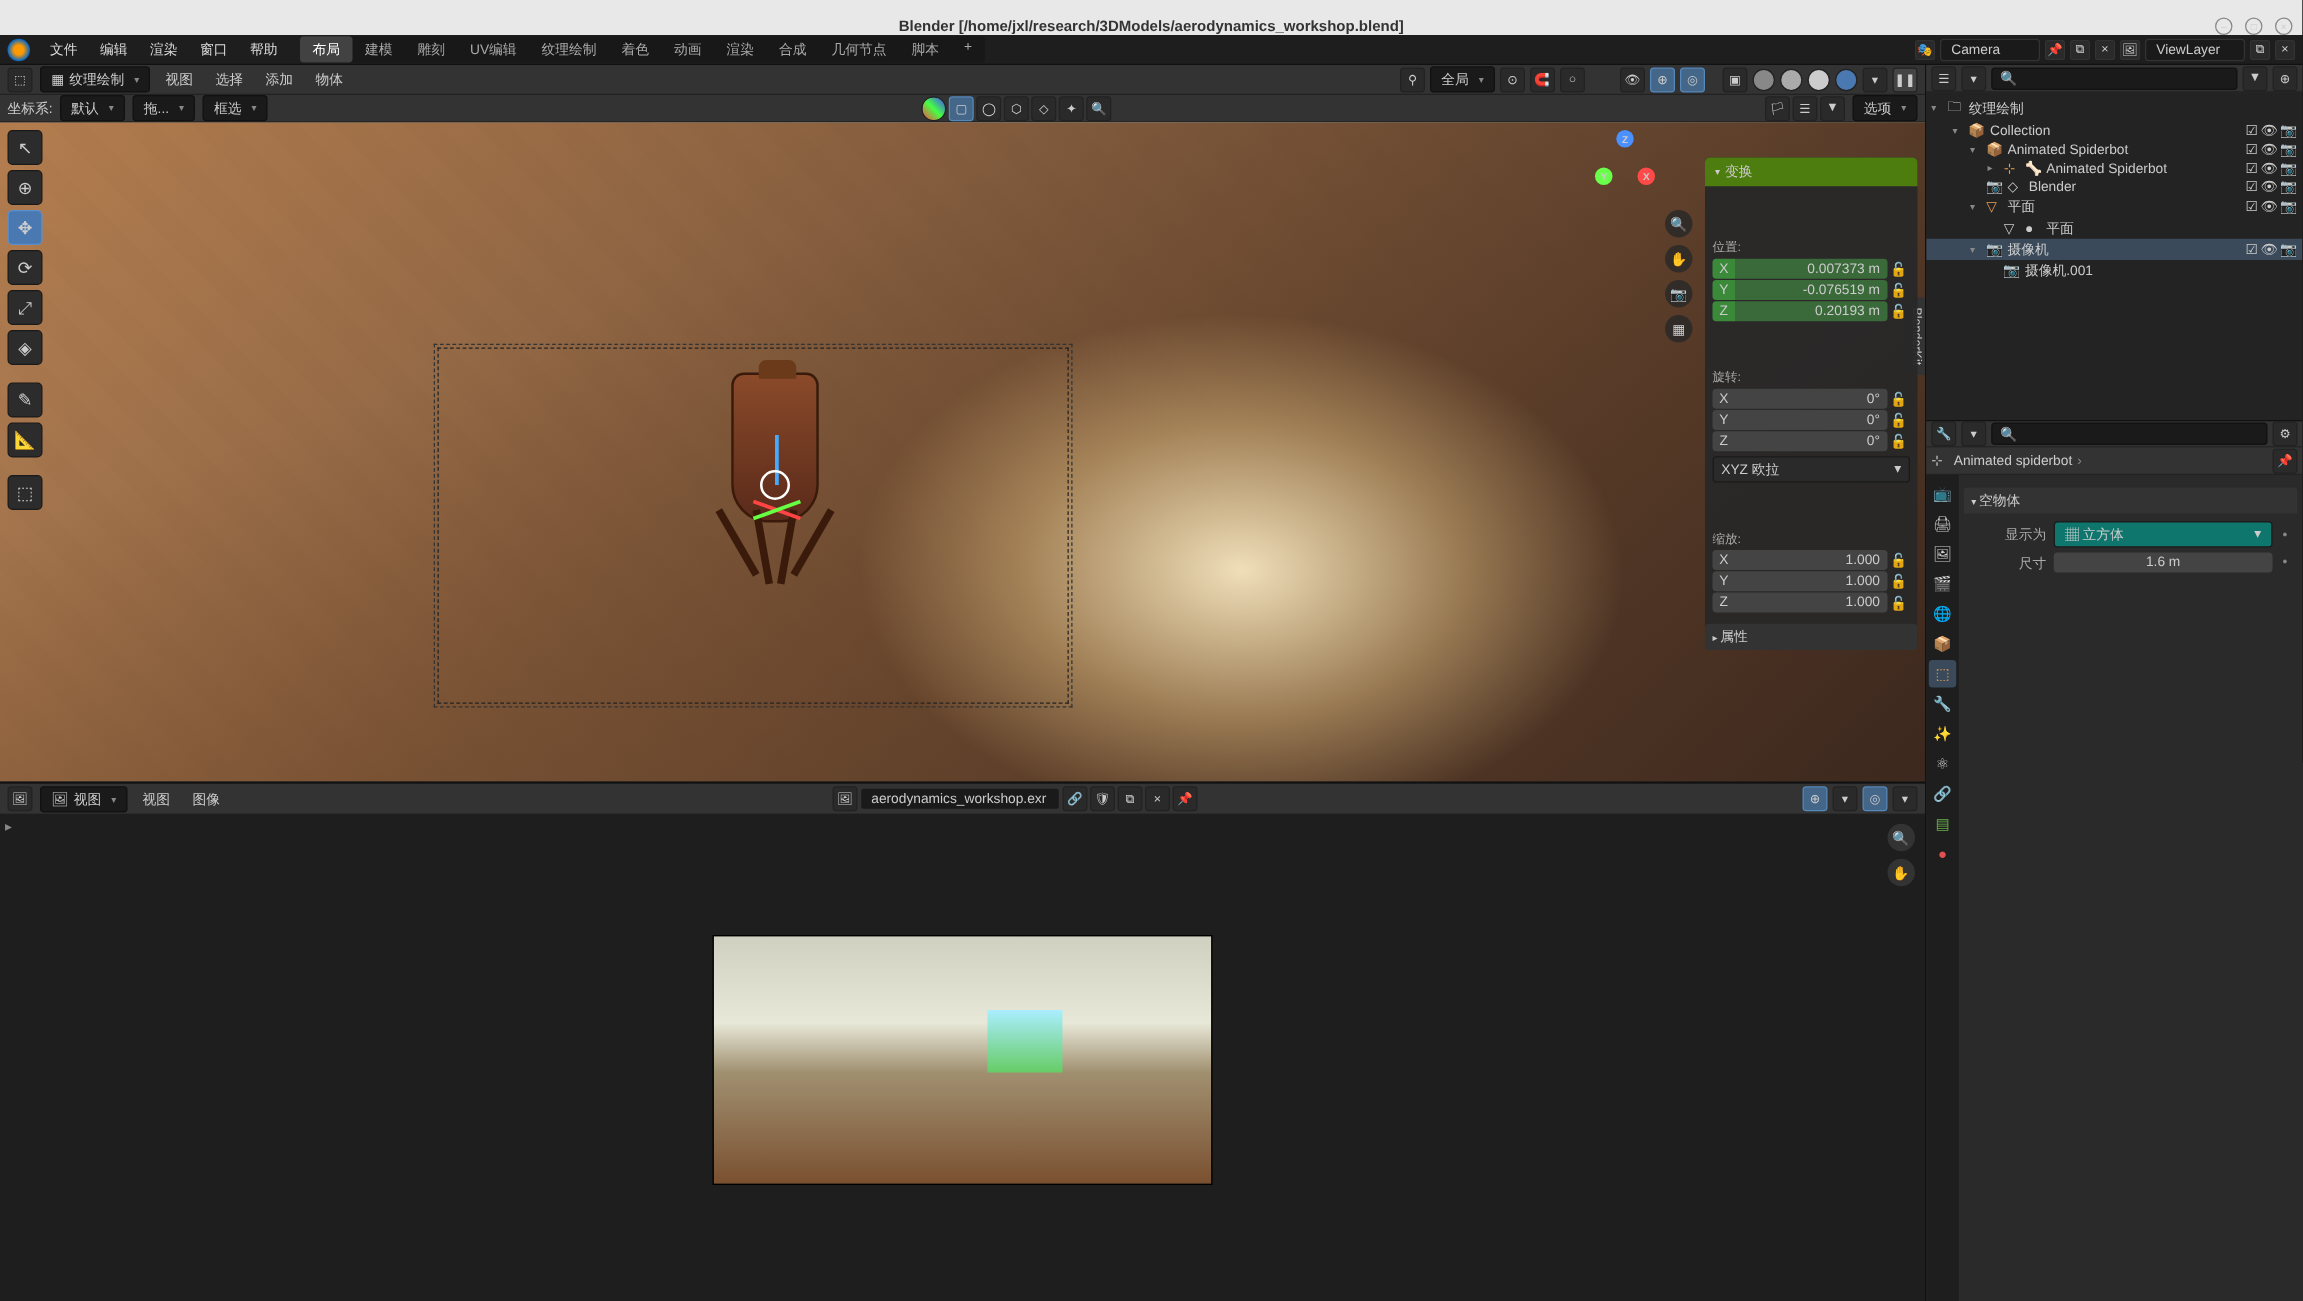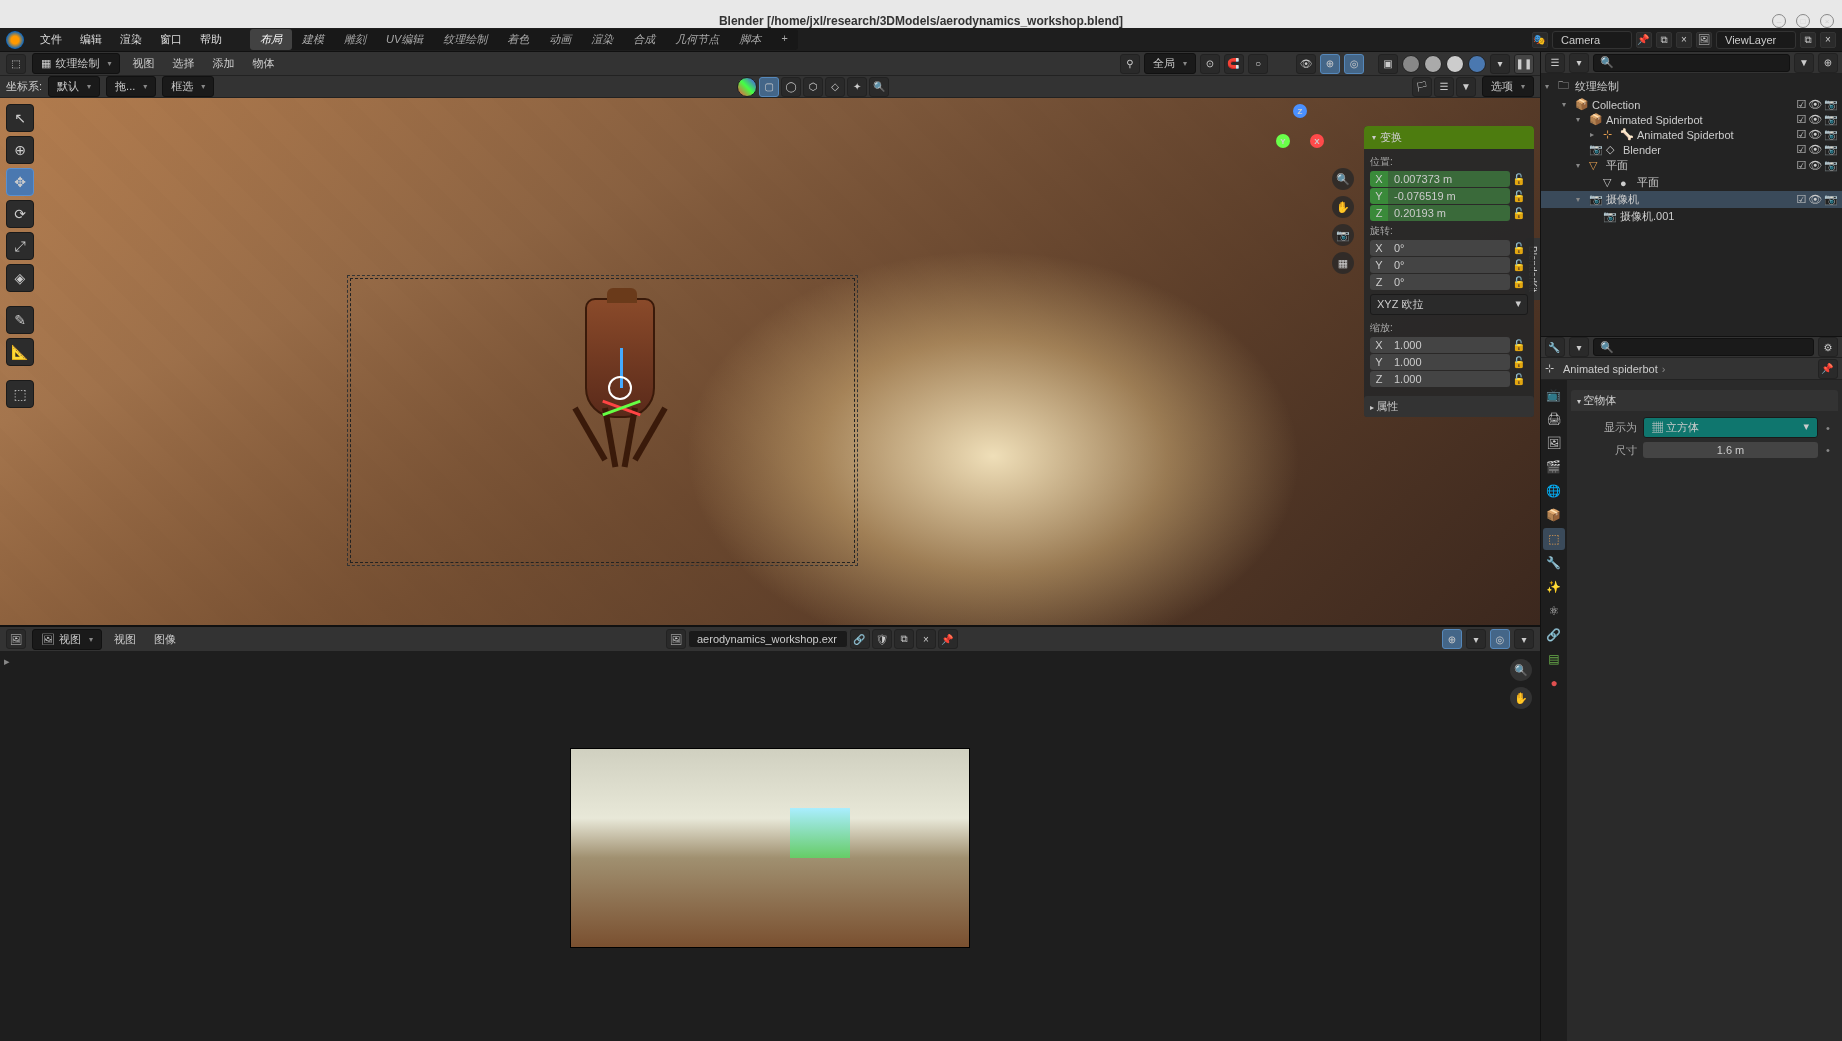--- a/index.html
+++ b/index.html
@@ -8,21 +8,21 @@
 
 .titlebar { height:28px; background:#e8e8e8; display:flex; align-items:flex-end; justify-content:center; position:relative; }
 .titlebar-title { color:#333; font-weight:bold; font-size:12px; }
 .titlebar-ctrls { position:absolute; right:8px; display:flex; gap:10px; color:#555; }
 .titlebar-ctrls span { width:14px; height:14px; border:1px solid #888; border-radius:50%; display:flex; align-items:center; justify-content:center; font-size:8px; cursor:pointer; }
 
 
 .menubar { height:24px; background:#1e1e1e; display:flex; align-items:center; padding:0 6px; gap:2px; border-bottom:1px solid #111; }
 .logo { width:18px; height:18px; background:radial-gradient(circle,#f90 30%,#06c 70%); border-radius:50%; margin-right:6px; }
 .menu-item { padding:3px 8px; color:#ddd; cursor:pointer; border-radius:3px; }
-.tab-strip { display:flex; margin-left:18px; background:#181818; border-radius:3px;font-style:italic; }
+.tab-strip { display:flex; margin-left:8px; background:#181818; border-radius:3px; }
 .tab { padding:3px 10px; cursor:pointer; color:#aaa; }
 .tab.active { background:#424242; color:#fff; border-radius:3px; }
 .tab.add { color:#aaa; }
 .scene-slot { margin-left:auto; display:flex; align-items:center; gap:4px; }
 .slot-field { background:#1a1a1a; border:1px solid #333; padding:2px 8px; border-radius:3px; min-width:80px; }
 .slot-icon { width:16px; height:16px; background:#2a2a2a; border:1px solid #333; border-radius:2px; display:flex; align-items:center; justify-content:center; font-size:10px; }
 
 
 .header-row { height:24px; background:#333; display:flex; align-items:center; padding:0 6px; gap:6px; border-bottom:1px solid #222; }
 .dropdown { background:#1a1a1a; border:1px solid #111; padding:2px 8px; border-radius:3px; display:flex; align-items:center; gap:4px; cursor:pointer; }
@@ -59,26 +59,26 @@
 .gz { background:#4a90ff; top:0; left:23px; } .gx { background:#ff4a4a; top:30px; left:40px; } .gy { background:#6aff4a; top:30px; left:6px; }
 .vp-side-icons { position:absolute; right:186px; top:70px; display:flex; flex-direction:column; gap:6px; }
 .vp-side-icons .si { width:22px; height:22px; background:rgba(40,40,40,.8); border-radius:50%; display:flex; align-items:center; justify-content:center; cursor:pointer; }
 .vp-right-tab { position:absolute; right:0; top:140px; writing-mode:vertical-rl; background:#333; padding:8px 2px; font-size:10px; border-radius:3px 0 0 3px; }
 
 
 .npanel { position:absolute; right:6px; top:28px; width:170px; background:rgba(40,40,40,.95); border-radius:4px; }
 .np-head { padding:4px 8px; background:#4d7c0f; border-radius:4px 4px 0 0; display:flex; align-items:center; gap:4px; }
 .np-head::before { content:"▾"; font-size:8px; }
 .np-body { padding:4px 6px; }
-.np-label { padding:2px 0; font-size:10px; color:#aaa; }
+.np-label { padding:2px 0; font-size:10px; color:#aaa;margin-top:36px; }
 .np-row { display:flex; align-items:center; margin-bottom:1px; }
 .np-axis { width:18px; text-align:center; background:#283828; border-radius:3px 0 0 3px; padding:2px 0; }
 .np-axis.x { background:#3a8a3a; } .np-axis.y { background:#3a8a3a; } .np-axis.z { background:#3a8a3a; }
 .np-axis.gray { background:#444; }
-.np-val { flex:1; background:#3a6a3a; padding:2px 6px; border-radius:0 3px 3px 0; }
+.np-val { flex:1; background:#3a6a3a; text-align:right; padding:2px 6px; border-radius:0 3px 3px 0; }
 .np-val.gray { background:#444; }
 .np-lock { width:18px; text-align:center; color:#888; cursor:pointer; }
 .np-drop { background:#2a2a2a; border:1px solid #1a1a1a; padding:2px 6px; border-radius:3px; margin:4px 0; display:flex; justify-content:space-between; }
 .np-sec { padding:3px 6px; background:#333; margin-top:4px; border-radius:3px; }
 .np-sec::before { content:"▸ "; font-size:8px; }
 
 
 .robot { position:absolute; left:560px; top:200px; width:120px; height:200px; }
 .robot-body { width:70px; height:120px; background:linear-gradient(#8a4a2a,#5a2a1a); border-radius:10px 10px 30px 30px; margin:0 auto; border:2px solid #3a1a0a; position:relative; }
 .robot-body::before { content:""; position:absolute; top:-12px; left:20px; width:30px; height:15px; background:#6a3a1a; border-radius:6px 6px 0 0; }

